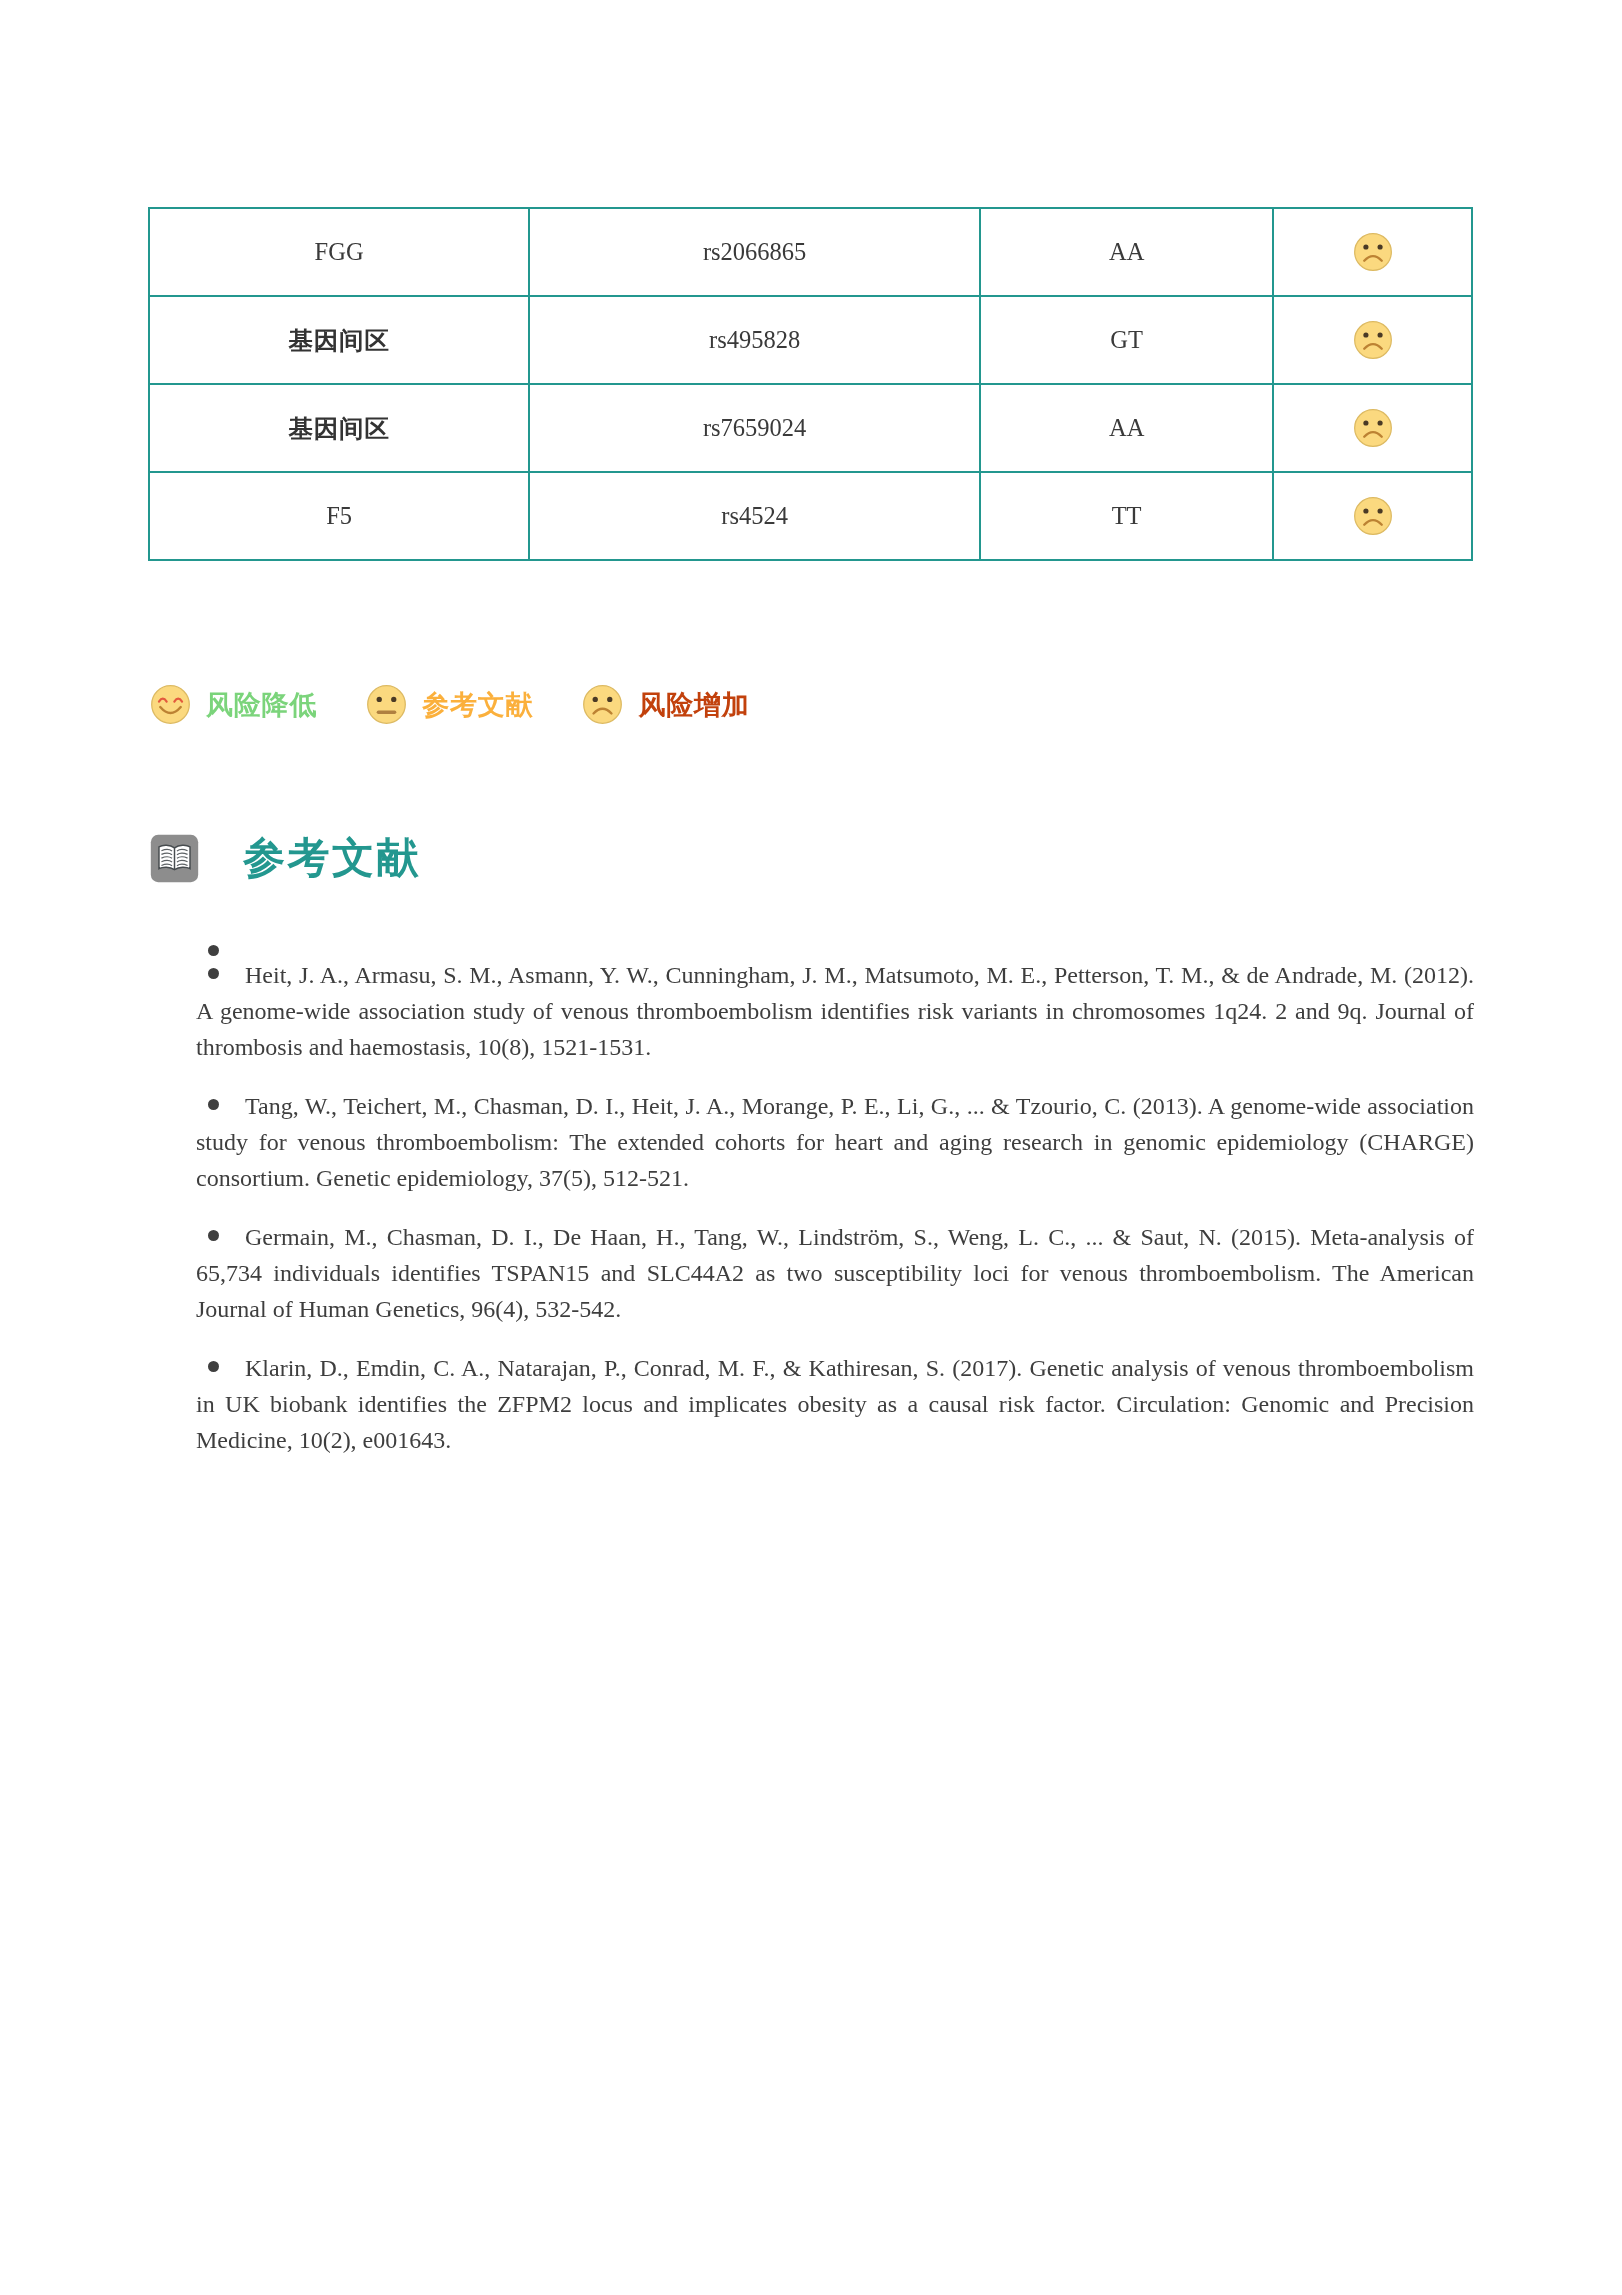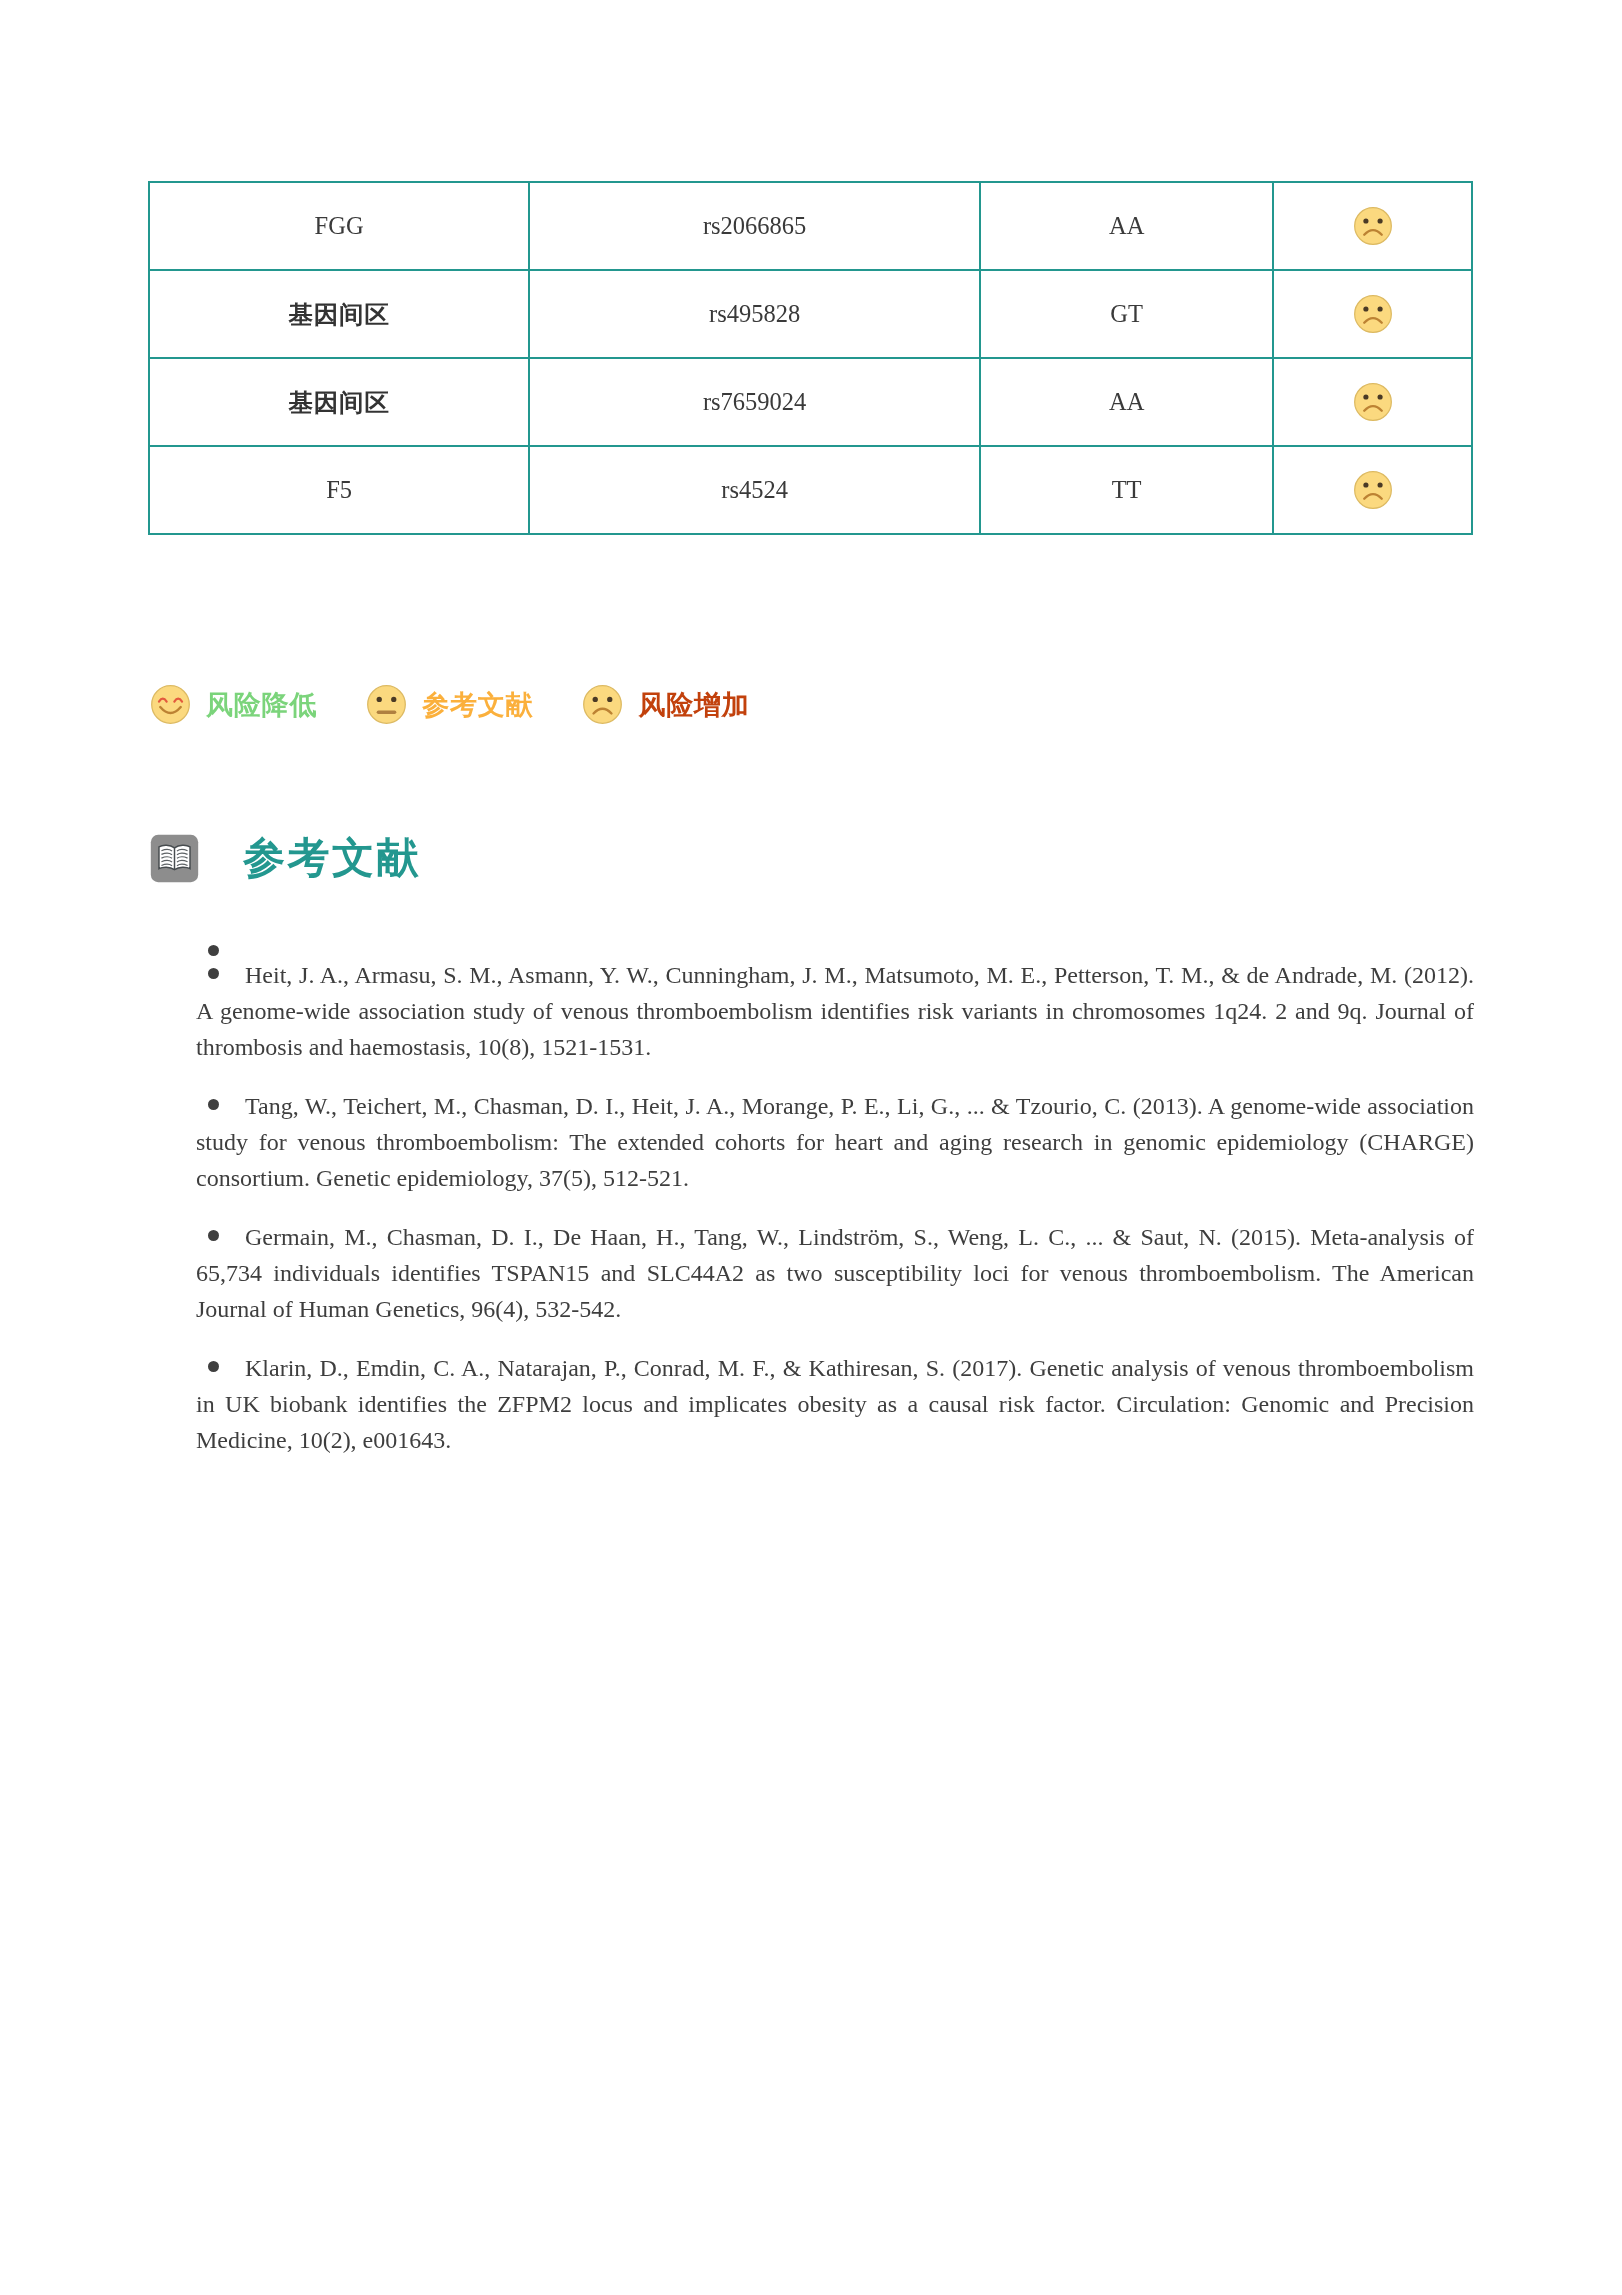--- a/index.html
+++ b/index.html
@@ -5,21 +5,21 @@
   * { margin:0; padding:0; box-sizing:border-box; }
   html,body { background:#ffffff; }
   body {
     width:1622px; height:2295px; position:relative;
     font-family:"Liberation Sans", sans-serif;
     color:#3a3a3a;
   }
 
   
   .geno-table {
-    position:absolute; left:148px; top:181px;
+    position:absolute; left:148px; top:207px;
     width:1325px; border-collapse:collapse; table-layout:fixed;padding-left:20px;
   }
   .geno-table td {
     border:2.5px solid #23978f;
     height:88px; text-align:center; vertical-align:middle;
     font-family:"Liberation Serif", serif;
     font-size:24.5px; color:#3a3a3a;
   }
   .geno-table td.cn {
     font-family:"Liberation Sans", sans-serif;

